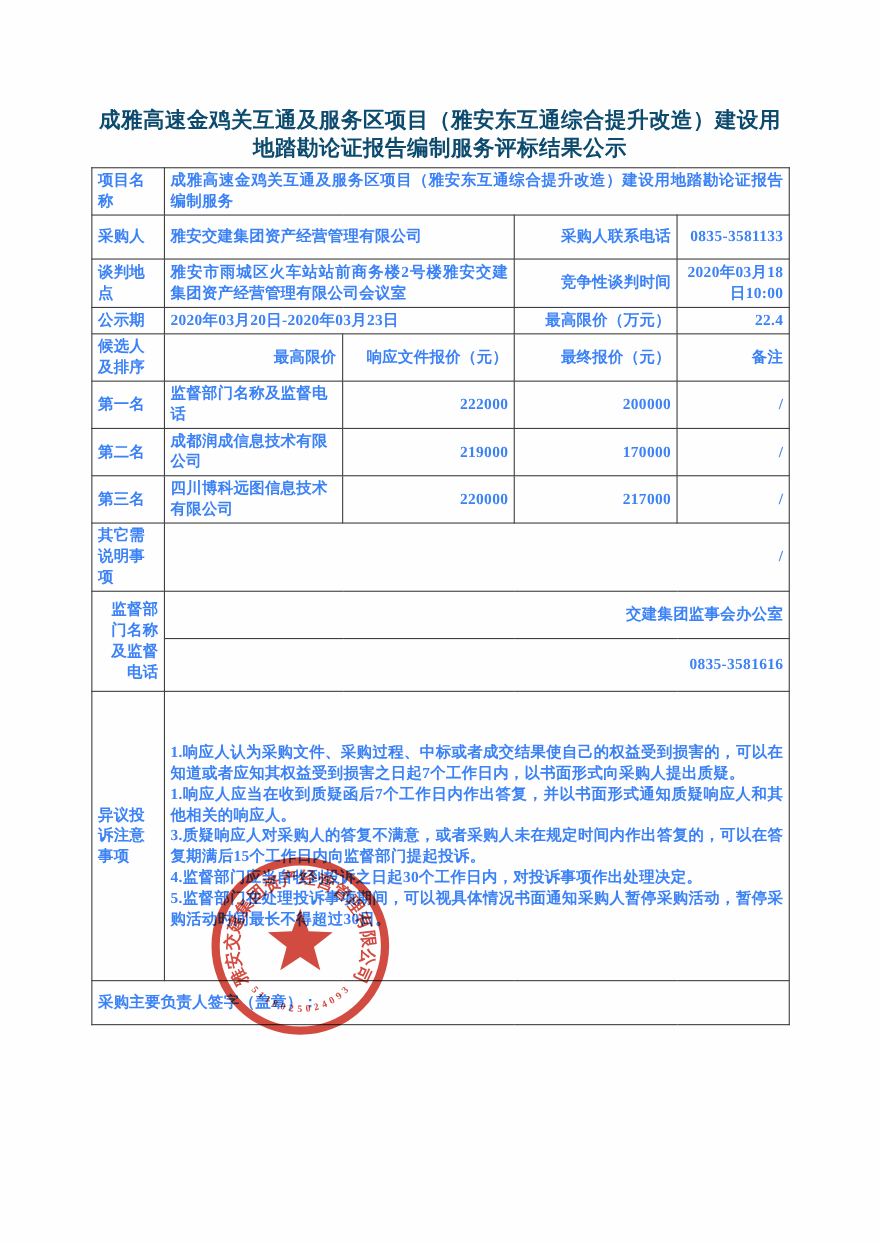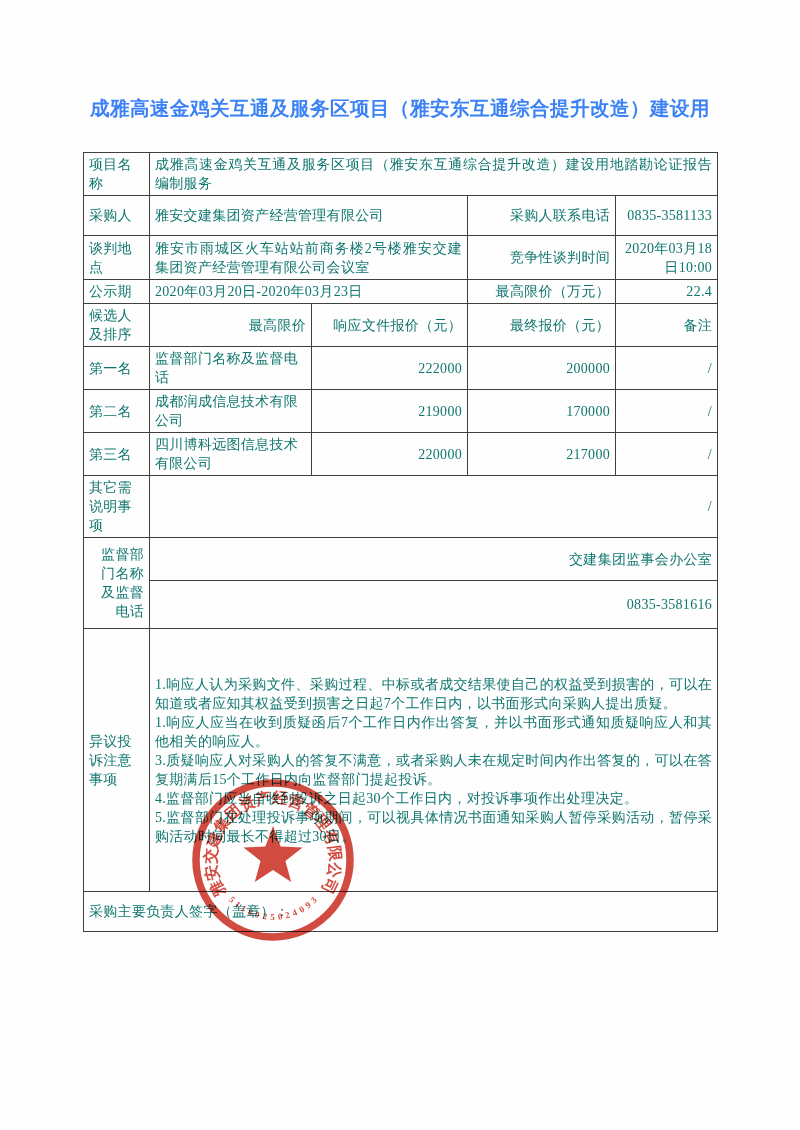--- a/index.html
+++ b/index.html
@@ -14,39 +14,40 @@
   }
   .doc-title{
     position:absolute;
     left:0;top:96px;width:800px;
     text-align:center;
     font-family:"DejaVu Sans","Liberation Sans",sans-serif;
     font-weight:bold;
     font-size:19.5px;
     line-height:26px;
     letter-spacing:0.5px;
-    color:#3b82f6;
+    color:#0c4a6e;
   }
   table.main{
     position:absolute;
     left:83px;top:152px;
     width:634px;
     border-collapse:collapse;
     table-layout:fixed;
   }
   table.main td{
     border:1.5px solid #3f3f3f;
     font-size:14px;
     line-height:19px;
     letter-spacing:0.3px;
     vertical-align:middle;
     padding:2px 5px;
-    color:#0f766e;
+    color:#3b82f6;
     overflow:hidden;
     word-break:break-all;
+    font-weight:bold;
   }
   td.lbl{padding:1px 1px 1px 3px;text-align:left;}
   td.lbl-c{padding:1px;text-align:right;}
   td.ctr{text-align:right;}
   td.just{text-align:justify;}
   td.val{padding:2px 8px;}
   
   tr.rh1{height:41px;}  tr.rh2{height:40px;}  tr.rh3{height:44px;}
   tr.rh4{height:23px;}  tr.rh5{height:33px;}  tr.rh6{height:36px;}
   tr.rh7{height:42px;margin-top:20px;}  tr.rh8{height:39px;margin-left:28px;}  tr.rh9{height:36px;}
@@ -73,20 +74,21 @@
     font-weight:bold;
   }
 </style>
 </head>
 <body>
 
 <div class="page">
 
   <div class="doc-title">
     <div>成雅高速金鸡关互通及服务区项目（雅安东互通综合提升改造）建设用</div>
+    <div>地踏勘论证报告编制服务评标结果公示</div>
   </div>
 
   <table class="main">
     <colgroup>
       <col style="width:66px">
         <col style="width:162px">
         <col style="width:156px">
       <col style="width:148px">
         <col style="width:102px">
     </colgroup>

